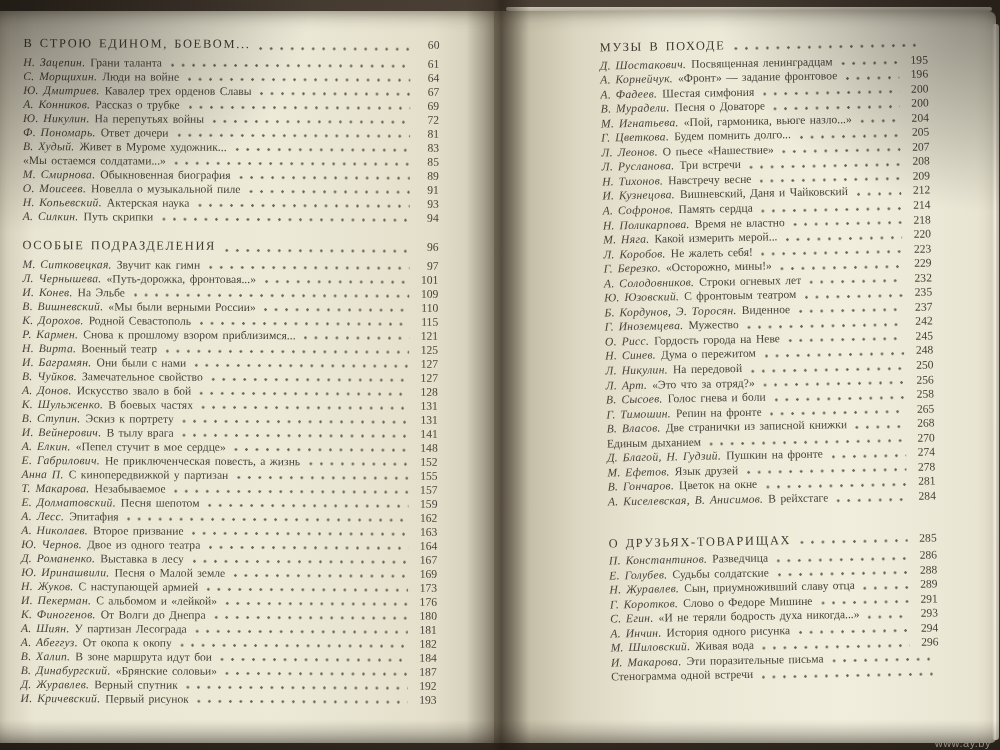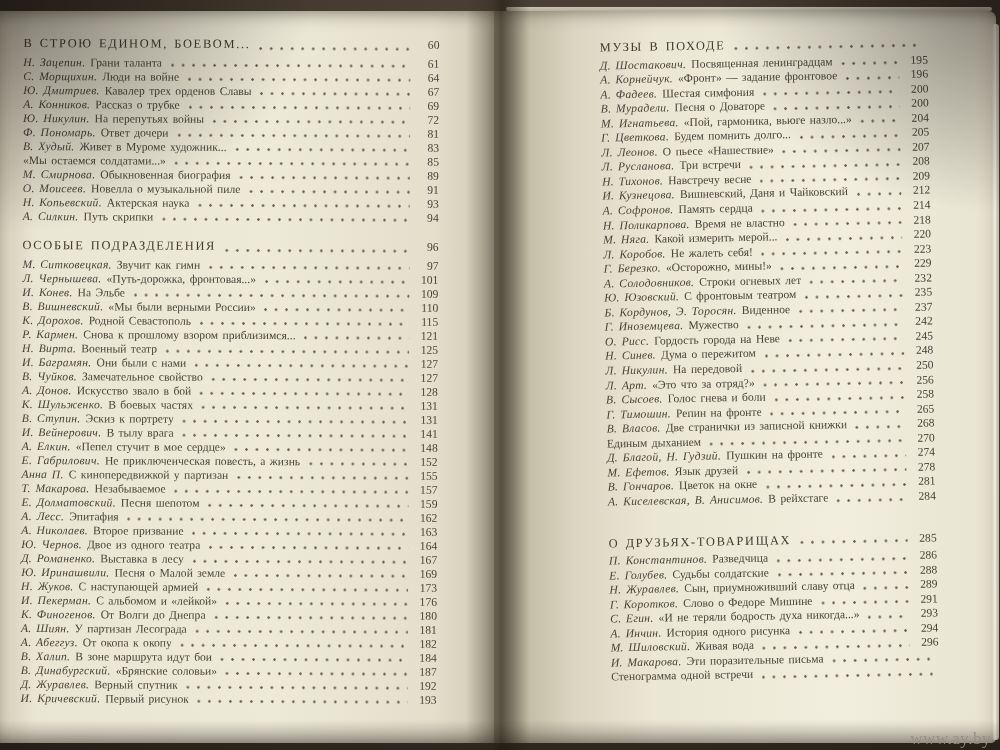--- a/index.html
+++ b/index.html
@@ -65,21 +65,21 @@
     flex:1 1 auto; min-width:10px; margin:0 5px; align-self:stretch;
     background-image:radial-gradient(circle, #6e6758 1.05px, rgba(0,0,0,0) 1.5px);
     background-size:10.5px 5px; background-repeat:repeat-x;
     background-position:left calc(100% - 3px);
   }
   .num { flex:none; min-width:24px; text-align:right; }
   .num.empty { min-width:0; width:0; overflow:hidden; }
 
   .watermark {
     position:absolute; right:9px; bottom:1px; z-index:7;
-    font-family:Liberation Serif, serif; font-size:17px;
+    font-family:Liberation Sans, sans-serif; font-size:11px;
     color:#939086; letter-spacing:.5px;
   }
 </style>
 </head>
 <body>
 
 <div class="photo">
   <div class="page page-left">
     <div class="tilt" id="leftPage">
         <div class="sec">

